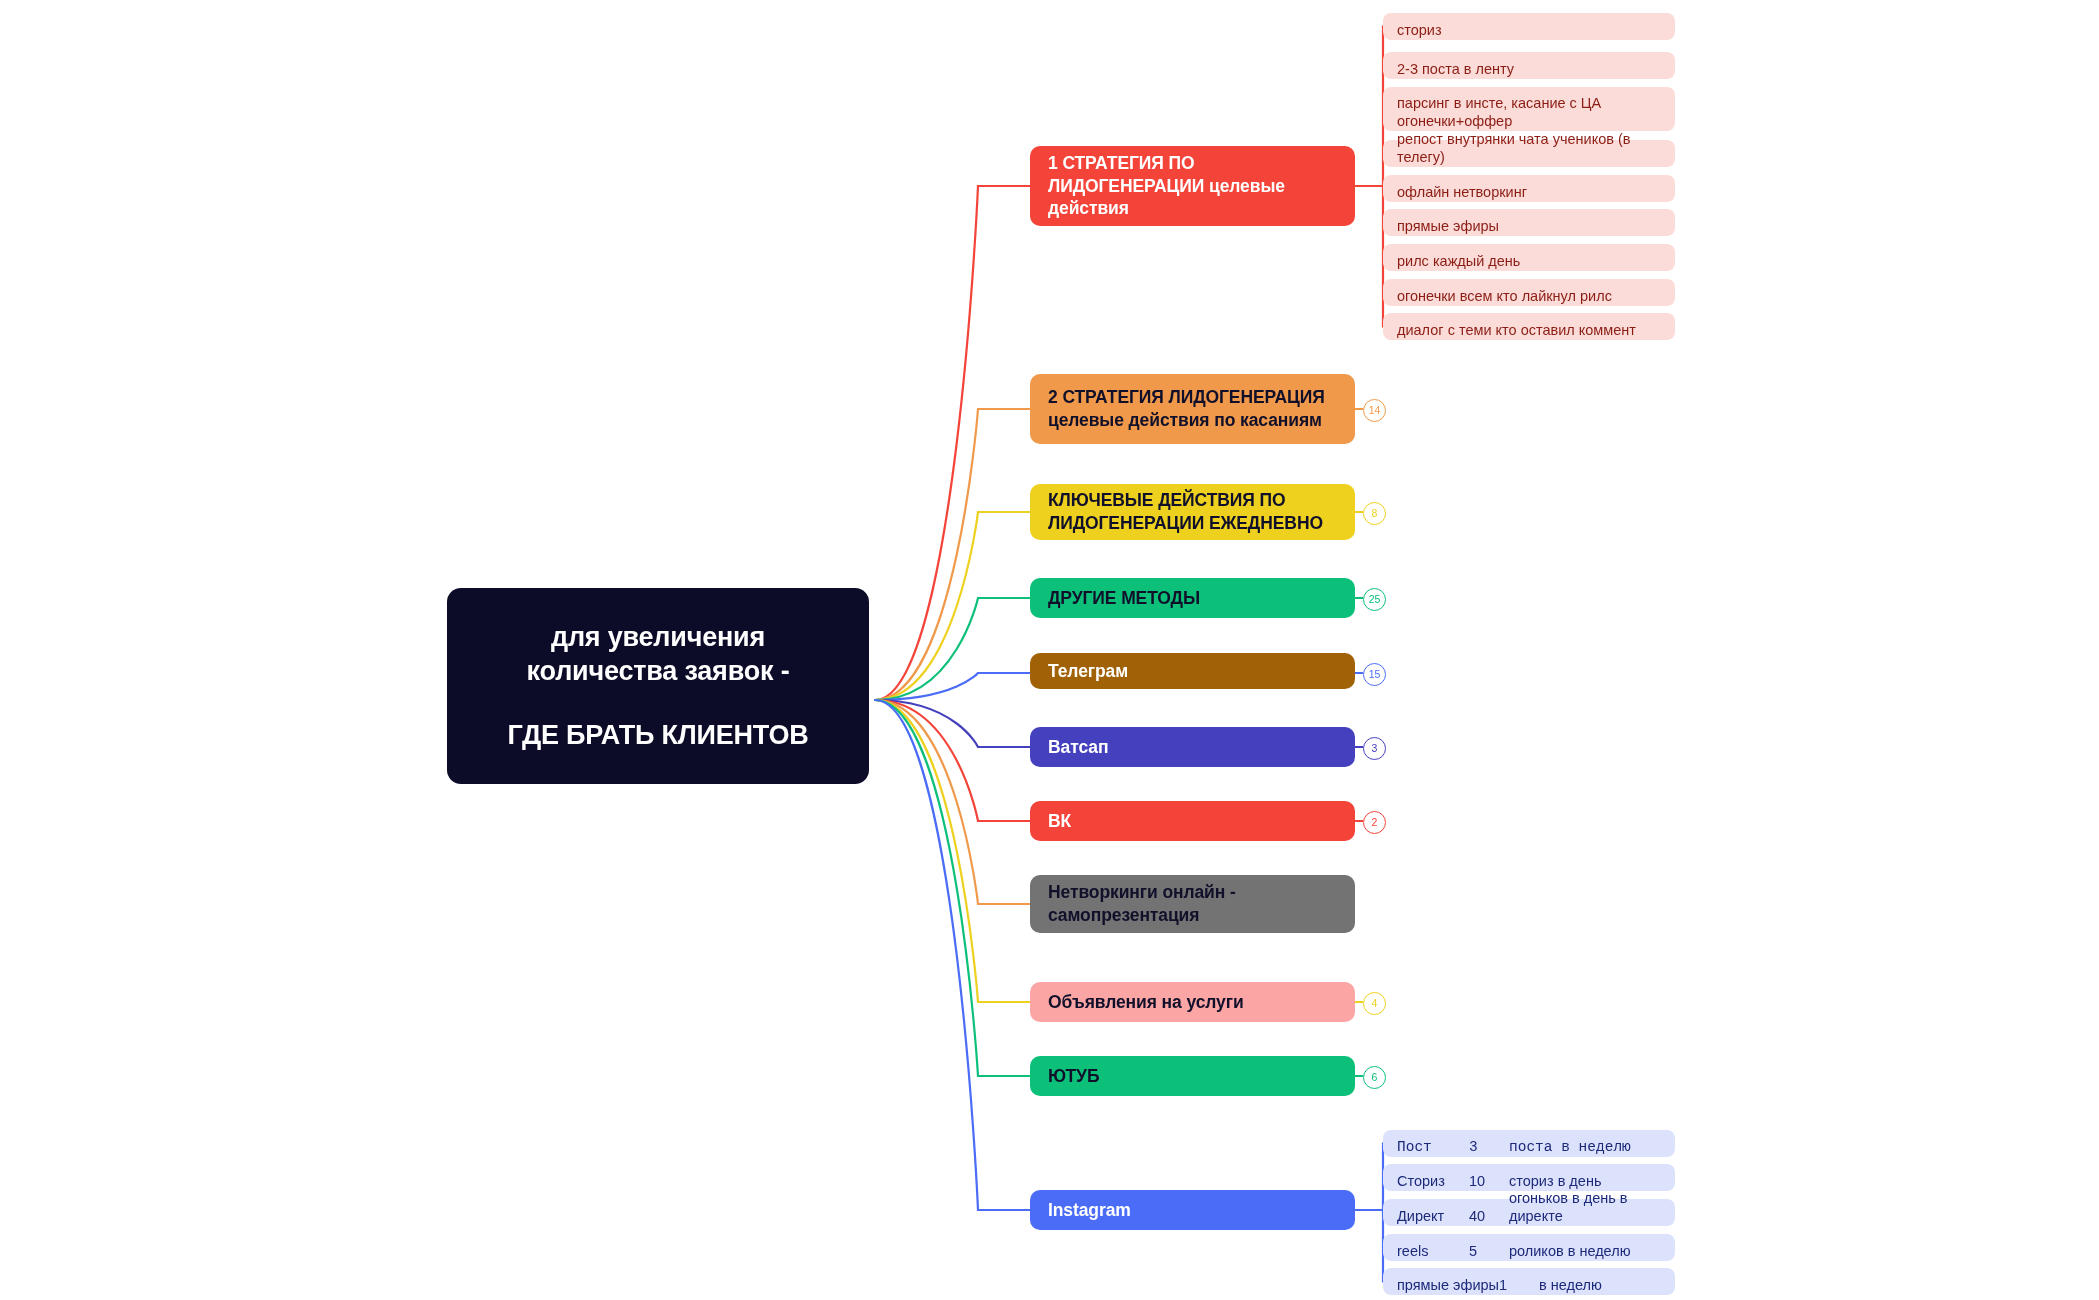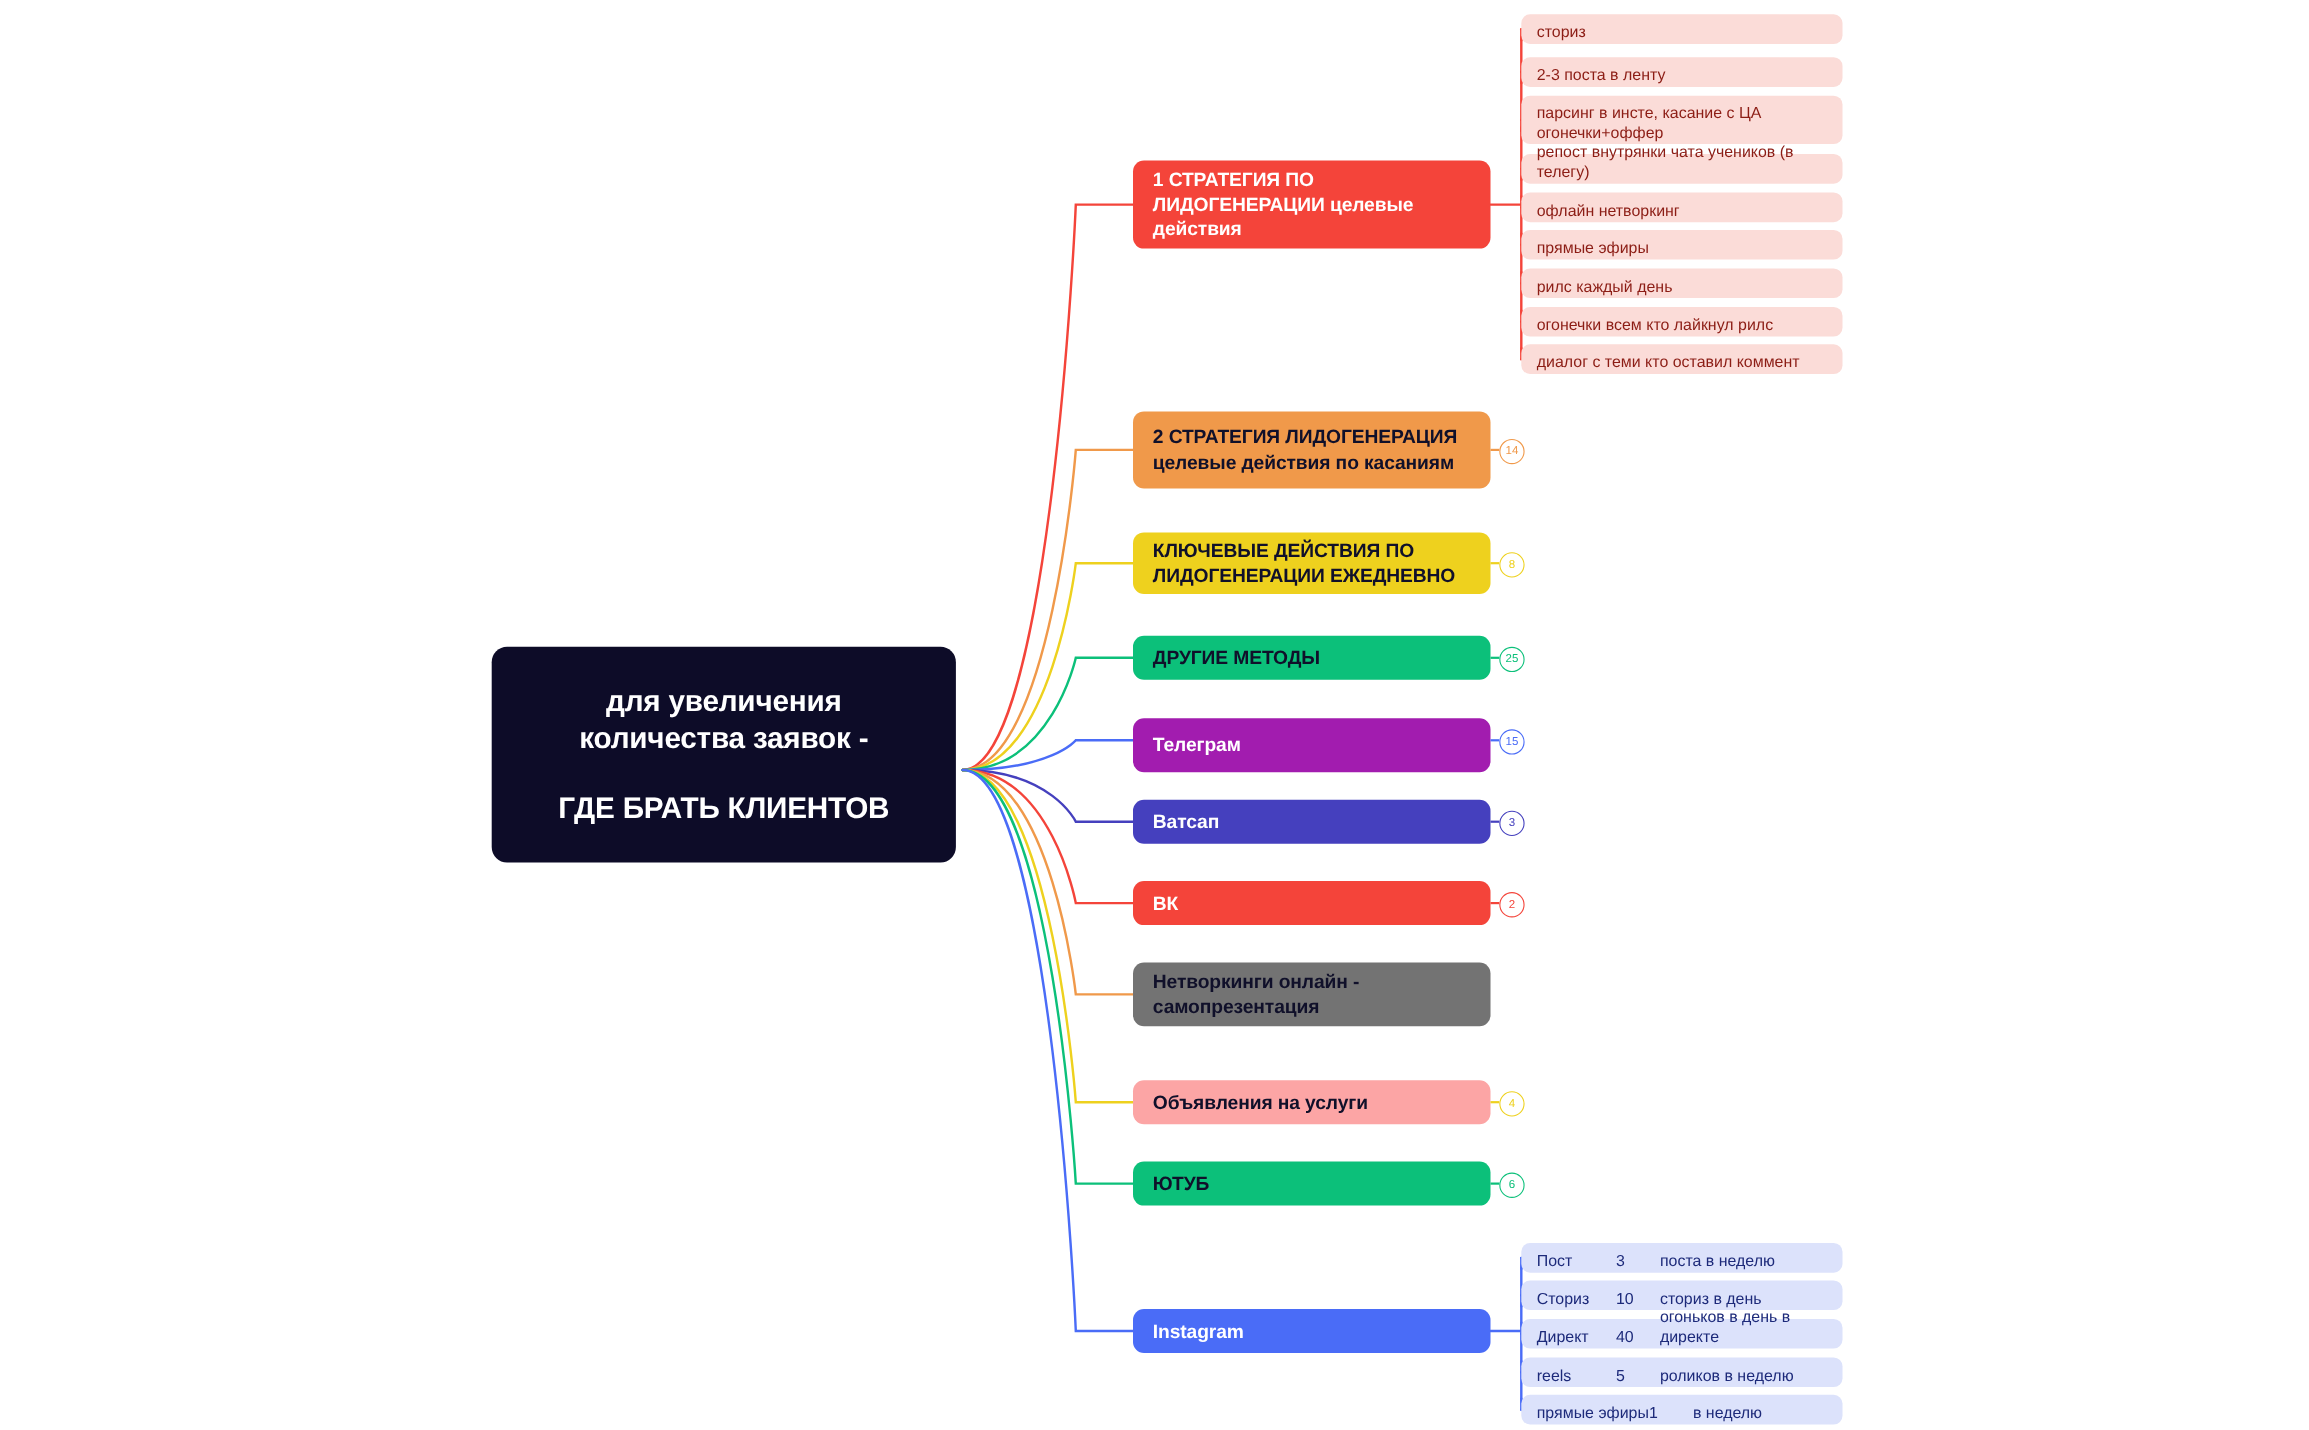--- a/index.html
+++ b/index.html
@@ -196,21 +196,21 @@
       <div class="node dark" style="top: 484px; height: 56px; background: rgb(238, 209, 30);">
         <div class="nlabel"><span>КЛЮЧЕВЫЕ ДЕЙСТВИЯ ПО</span><span class="thin"> ЛИДОГЕНЕРАЦИИ  ЕЖЕДНЕВНО</span></div>
       </div>
       <div class="badge-stem" style="left: 1355px; top: 511px; background: rgb(238, 209, 30);"></div>
       <div class="badge" style="left: 1363px; top: 501.5px; color: rgb(238, 209, 30);">8</div>
       <div class="node dark" style="top: 578px; height: 40px; background: rgb(12, 192, 122);">
         <div class="nlabel">ДРУГИЕ МЕТОДЫ</div>
       </div>
       <div class="badge-stem" style="left: 1355px; top: 597px; background: rgb(12, 192, 122);"></div>
       <div class="badge" style="left: 1363px; top: 587.5px; color: rgb(12, 192, 122);">25</div>
-      <div class="node light" style="top: 653px; height: 49px; background: #a21caf;">
+      <div class="node light" style="top: 653px; height: 36px; background: #a16207;">
         <div class="nlabel">Телеграм</div>
       </div>
       <div class="badge-stem" style="left: 1355px; top: 672px; background: rgb(74, 108, 247);"></div>
       <div class="badge" style="left: 1363px; top: 662.5px; color: rgb(74, 108, 247);">15</div>
       <div class="node light" style="top: 727px; height: 40px; background: rgb(69, 64, 190);">
         <div class="nlabel">Ватсап</div>
       </div>
       <div class="badge-stem" style="left: 1355px; top: 746px; background: rgb(69, 64, 190);"></div>
       <div class="badge" style="left: 1363px; top: 736.5px; color: rgb(69, 64, 190);">3</div>
       <div class="node light" style="top: 801px; height: 40px; background: rgb(244, 68, 58);">
@@ -227,21 +227,21 @@
       <div class="badge-stem" style="left: 1355px; top: 1001px; background: rgb(238, 209, 30);"></div>
       <div class="badge" style="left: 1363px; top: 991.5px; color: rgb(238, 209, 30);">4</div>
       <div class="node dark" style="top: 1056px; height: 40px; background: rgb(12, 192, 122);">
         <div class="nlabel">ЮТУБ</div>
       </div>
       <div class="badge-stem" style="left: 1355px; top: 1075px; background: rgb(12, 192, 122);"></div>
       <div class="badge" style="left: 1363px; top: 1065.5px; color: rgb(12, 192, 122);">6</div>
       <div class="node light" style="top: 1190px; height: 40px; background: rgb(74, 108, 247);">
         <div class="nlabel">Instagram</div>
       </div>
-      <div class="pill blue" style="top: 1130px; height: 27px;">
+      <div class="pill blue" style="top: 1130px; height: 27px; font-family: Liberation Mono, monospace;">
         <span class="col-a">Пост</span>
         <span class="col-b">3</span>
         <span>поста в неделю</span>
       </div>
       <div class="pill blue" style="top: 1164px; height: 27px;">
         <span class="col-a">Сториз</span>
         <span class="col-b">10</span>
         <span>сториз в день</span>
       </div>
       <div class="pill blue" style="top: 1199px; height: 27px;">

